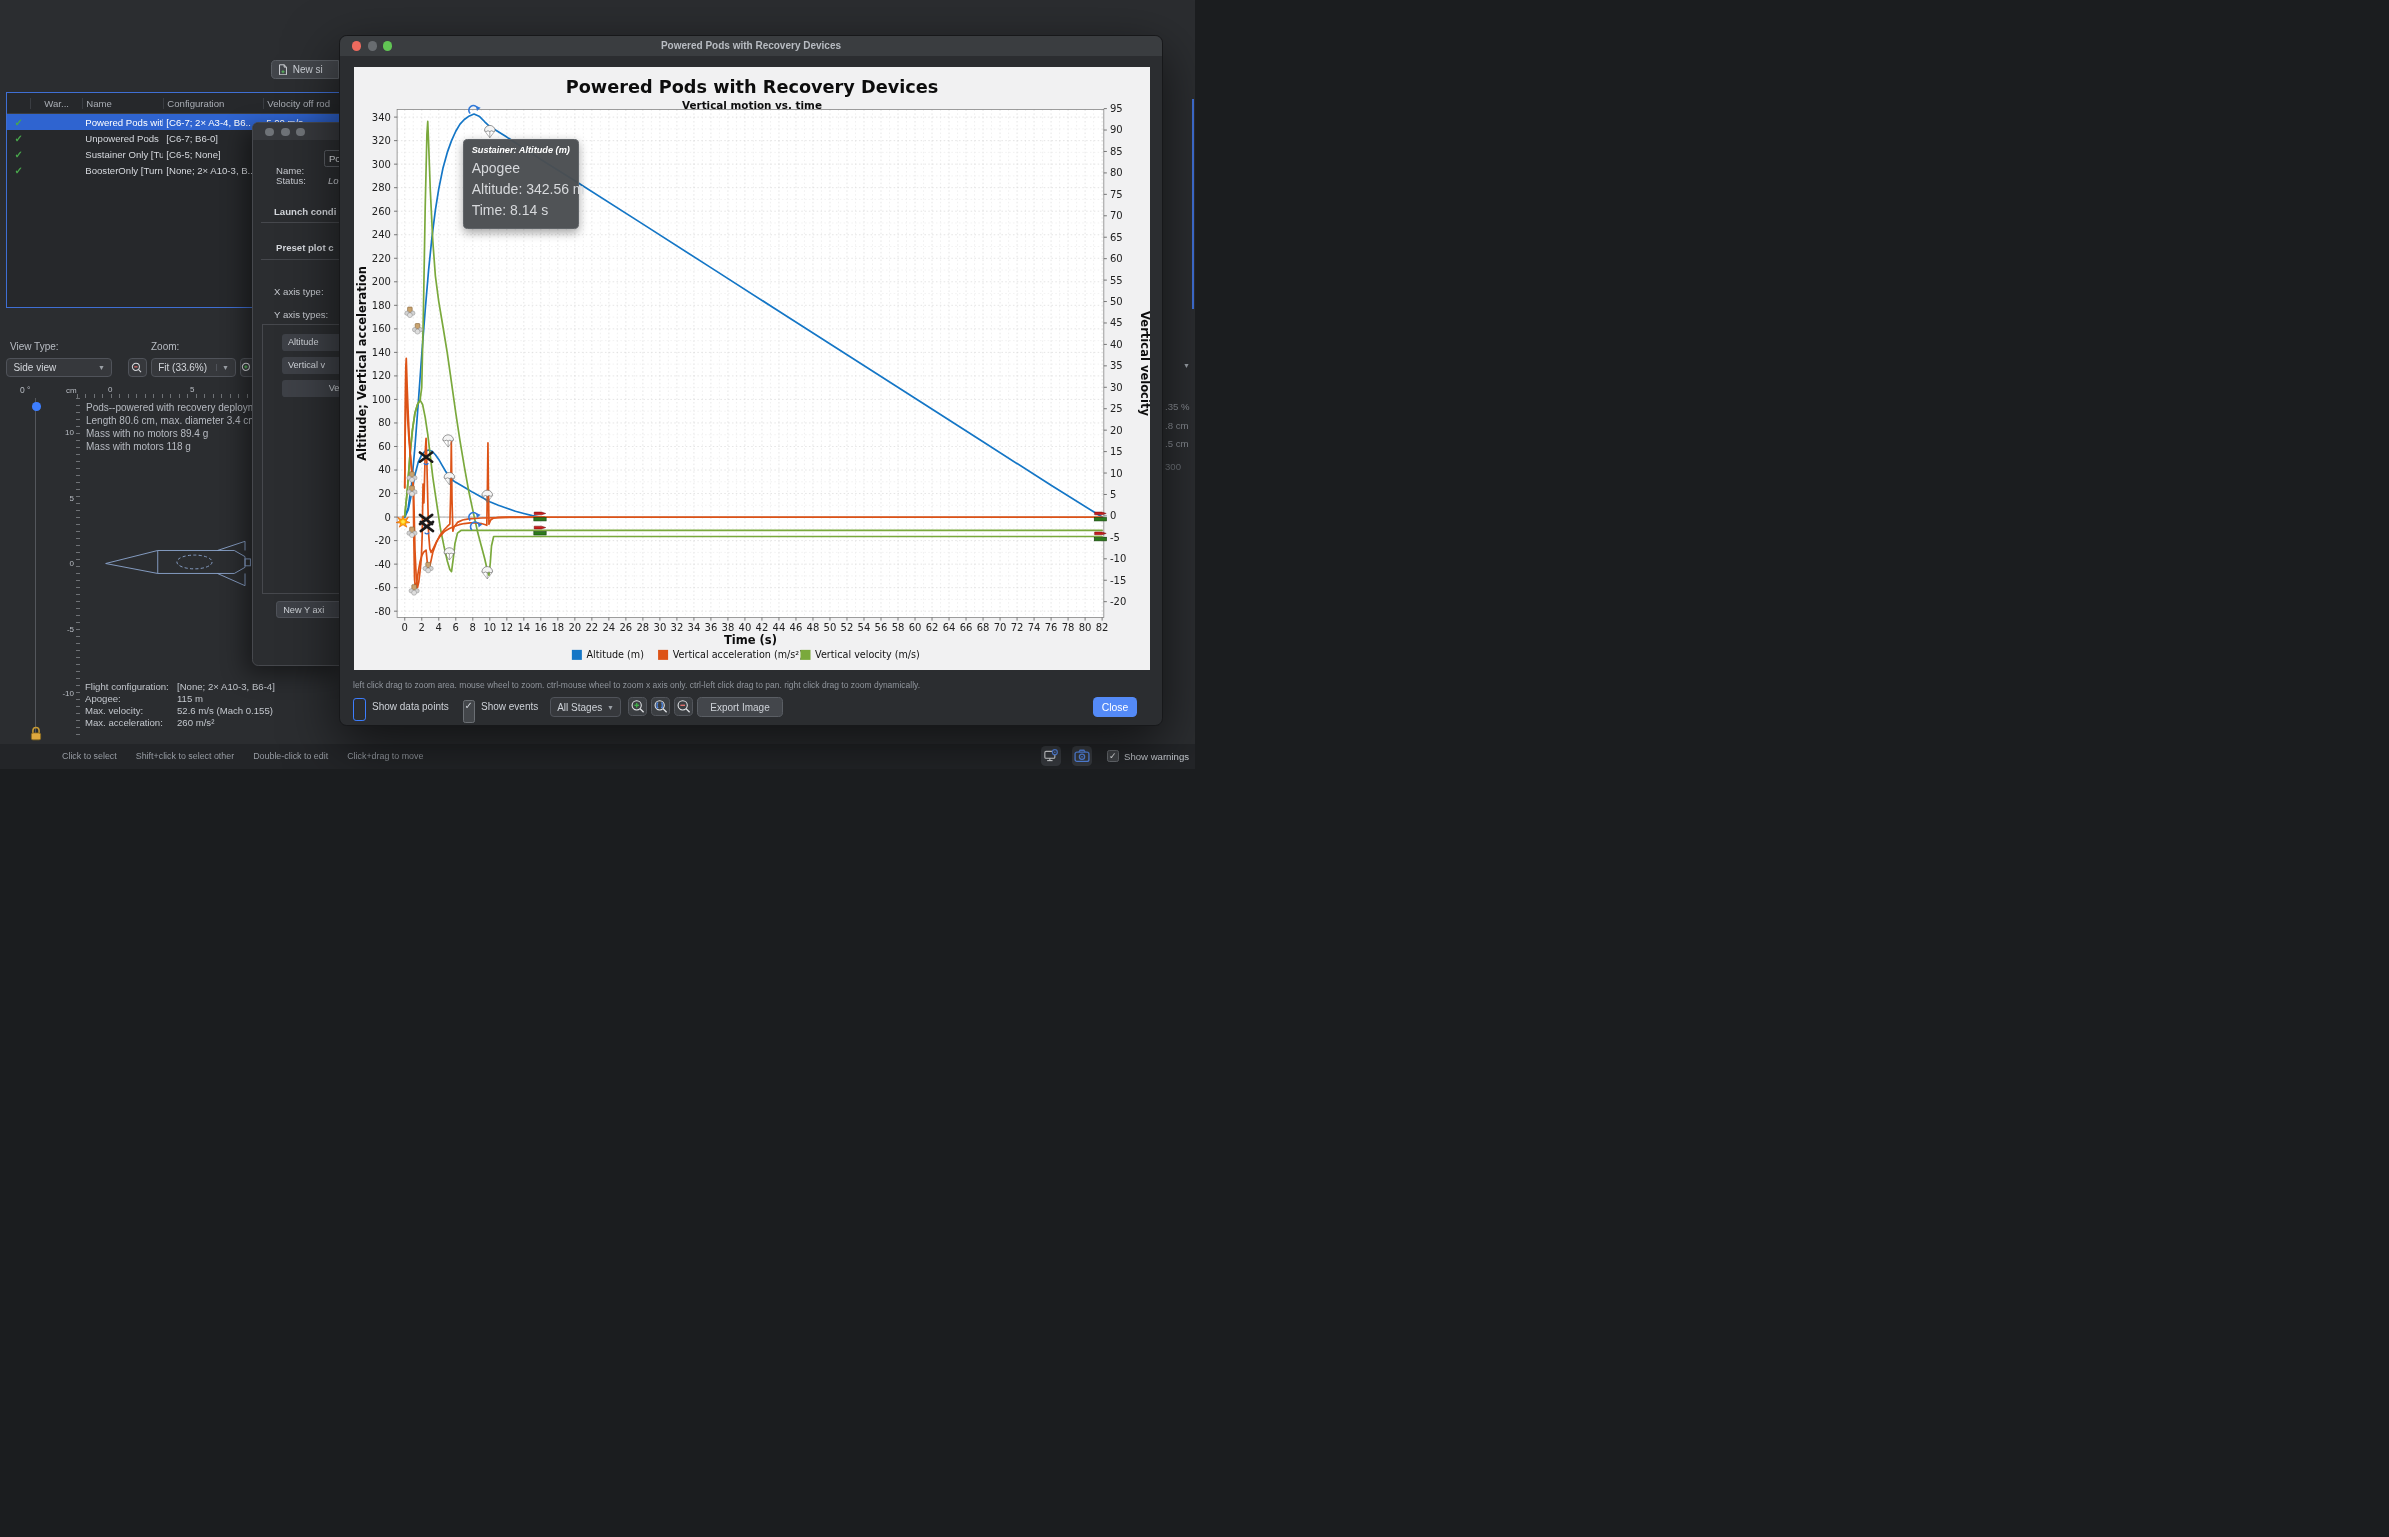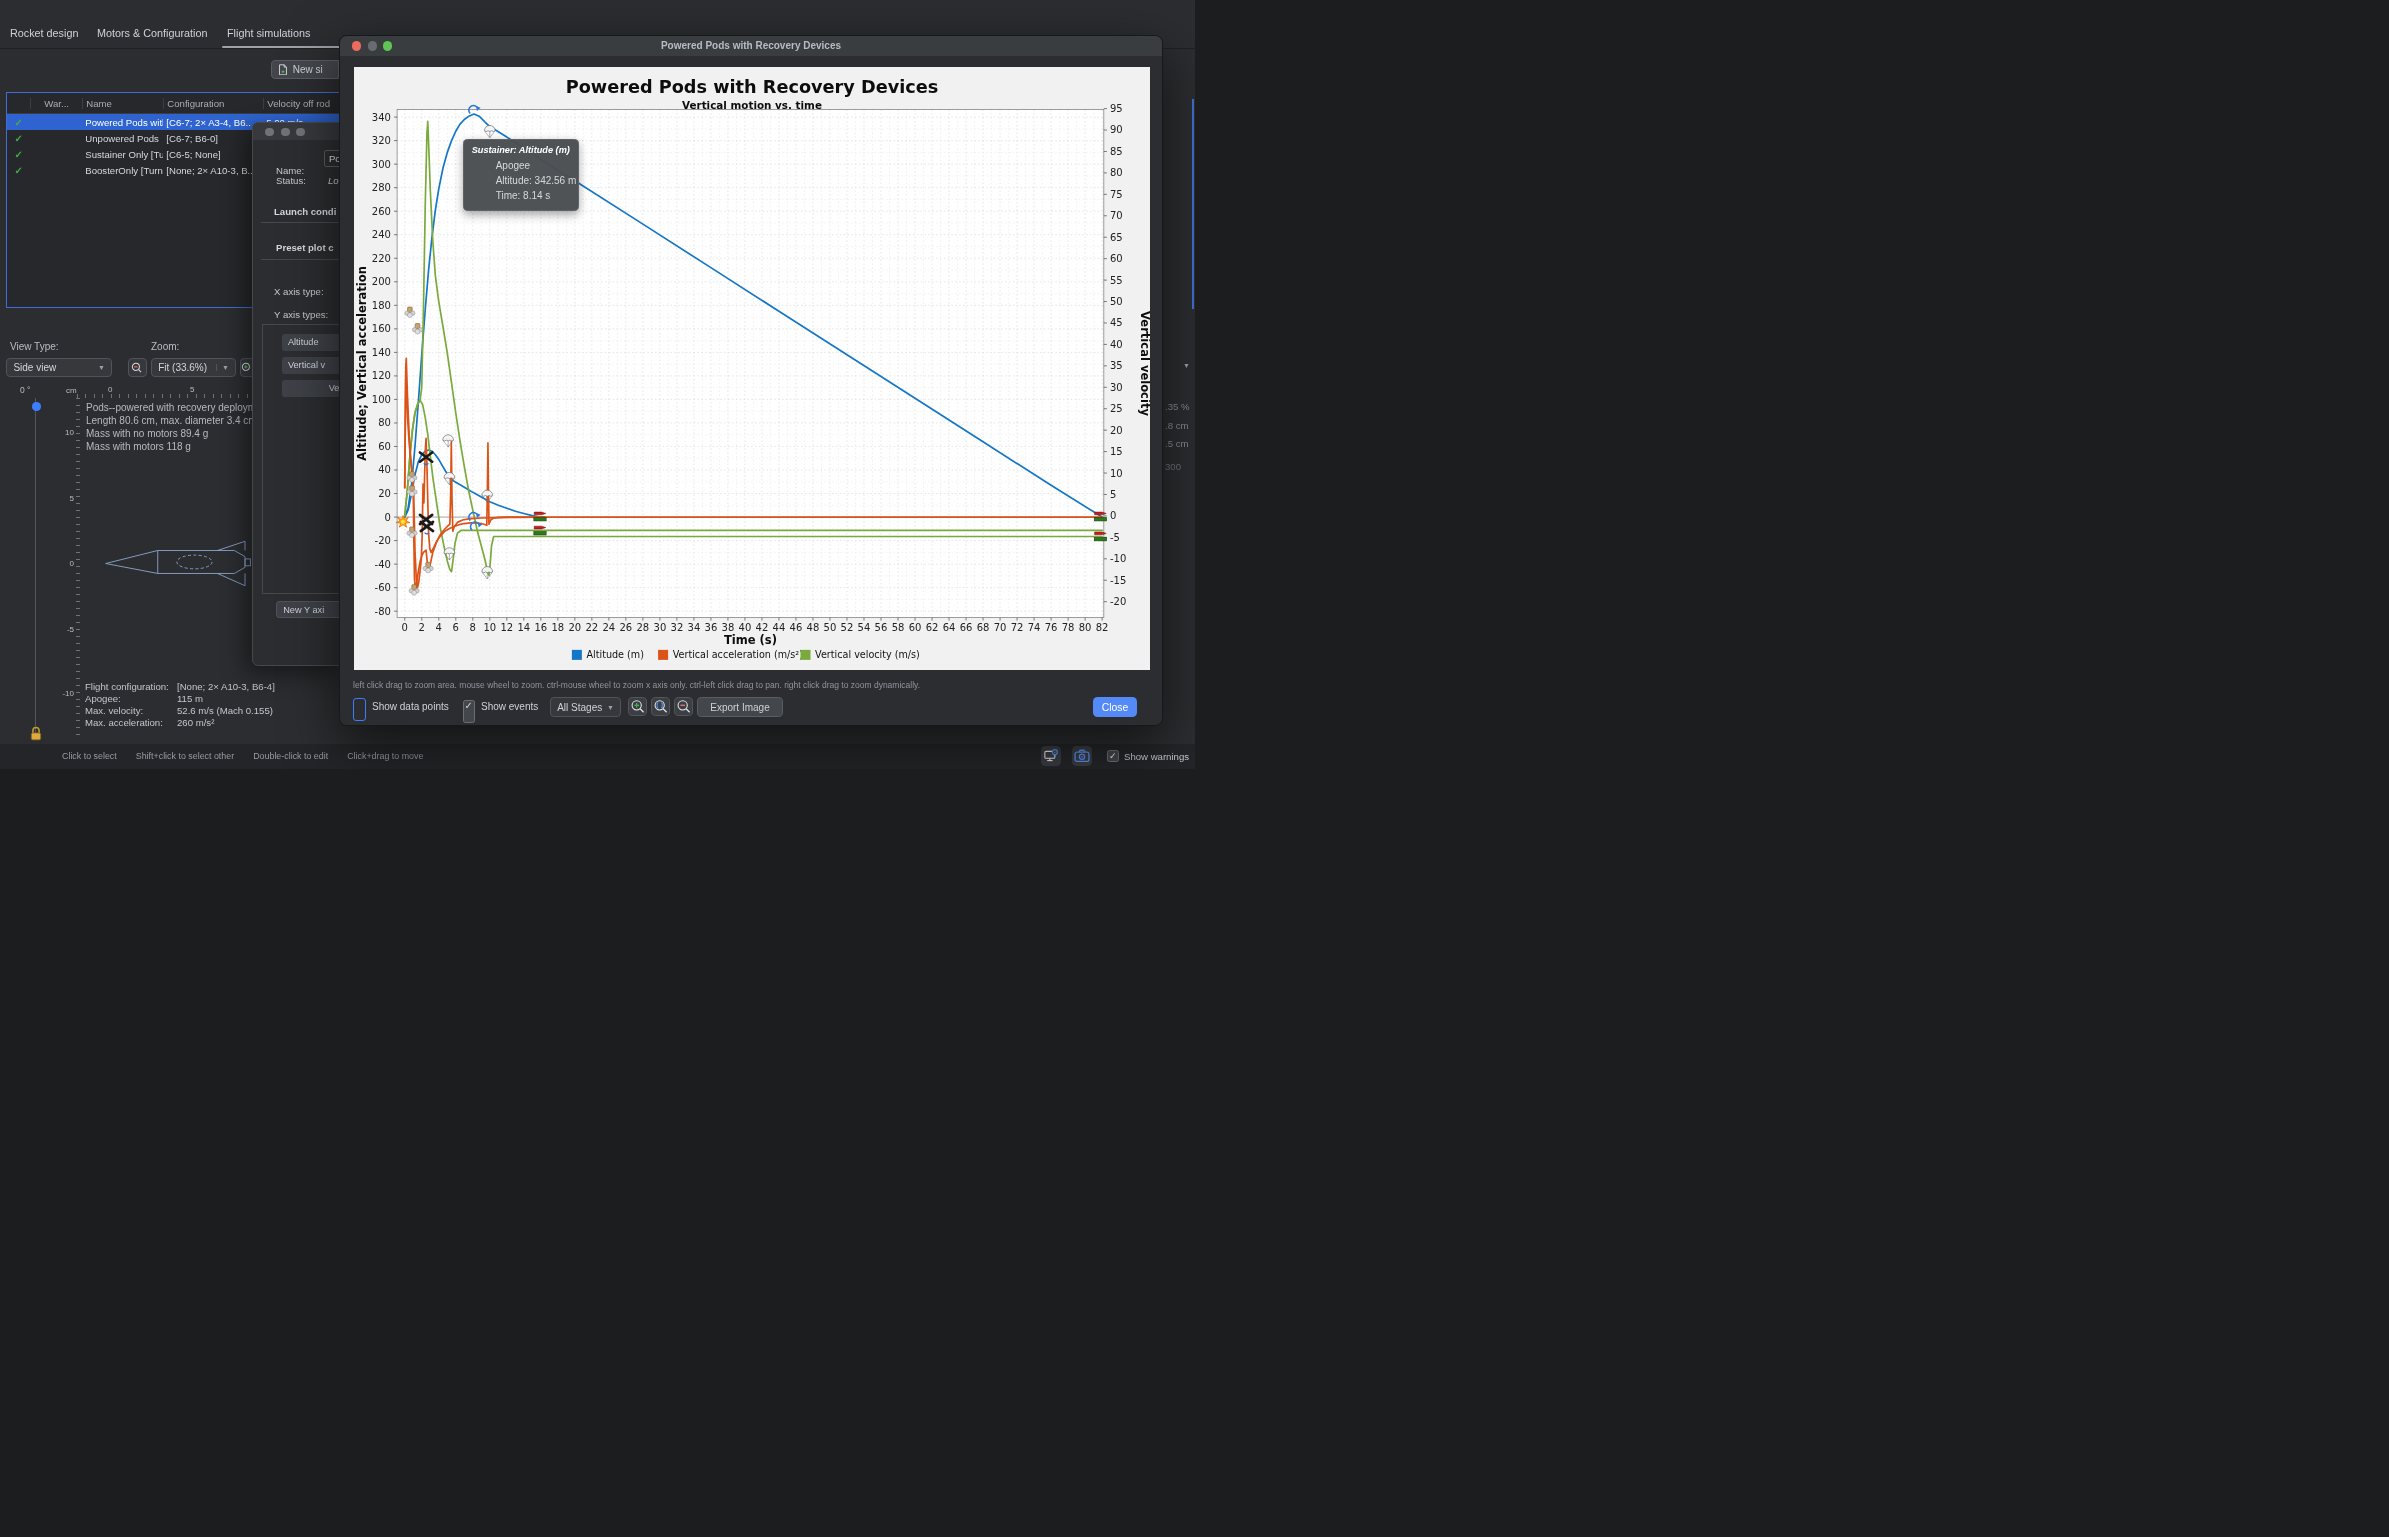--- a/index.html
+++ b/index.html
@@ -55,43 +55,37 @@
   .plotdlg{left:339px;top:35px;width:824px;height:691px;background:#2b2d30;border:0.8px solid #17181a;
            border-radius:7.7px;box-shadow:0 18.5px 54px rgba(0,0,0,.6);z-index:10;}
   .plotbar{position:absolute;left:0;top:0;width:100%;height:20px;background:#3a3d40;border-radius:7px 7px 0 0;}
   .tl{position:absolute;top:5.4px;width:9.2px;height:9.2px;border-radius:50%;}
   .plottitle{width:100%;text-align:center;line-height:20px;font-size:10px;font-weight:600;color:#b8bcc2;}
   .chartpanel{position:absolute;left:14px;top:31px;width:796px;height:603px;background:#f1f1f2;}
   .tooltip{position:absolute;left:123px;top:103px;width:116px;background:rgba(74,77,81,.97);
            border:0.8px solid #606468;border-radius:4.6px;padding:5.4px 7.7px 7px 7.7px;box-shadow:0 3.1px 9.2px rgba(0,0,0,.35);
            z-index:3;}
   .tooltip .tt-title{font-size:9.2px;font-weight:bold;font-style:italic;color:#ffffff;margin-bottom:2.3px;white-space:nowrap;}
-  .tooltip .tt-line{font-size:10px;color:#d7d9dc;line-height:1.5;white-space:nowrap;margin-left:24px;}
+  .tooltip .tt-line{font-size:14px;color:#d7d9dc;line-height:1.5;white-space:nowrap;}
   .dlghint{position:absolute;left:13px;top:644px;font-size:8.5px;color:#90959c;white-space:nowrap;}
   .dlgctrl{position:absolute;top:661px;height:23px;font-size:10px;color:#ced2d8;}
   .btn{background:#43464b;border:0.8px solid #5a5e64;border-radius:4.6px;color:#ced2d8;
        font-size:10px;display:flex;align-items:center;justify-content:center;}
   .btn-primary{background:#548af7;border:none;color:#ffffff;font-size:10.4px;}
   .magbtn{position:absolute;width:19px;height:19px;background:#3b3e42;border:0.8px solid #53565c;border-radius:4.6px;}
   
   .sliver{font-size:9.6px;color:#8a8e95;white-space:nowrap;}
   text{font-family:"DejaVu Sans","Liberation Sans",sans-serif;}
 </style>
 </head>
 <body>
 
 <div id="app">
 
 
-  <div class="abs tabbar">
-    <span class="tab" style="left:10px;">Rocket design</span>
-    <span class="tab" style="left:97px;">Motors &amp; Configuration</span>
-    <span class="tab" style="left:227px;">Flight simulations</span>
-    <span class="tab-underline" style="left:222px;width:129px;"></span>
-  </div>
 
   <div class="abs btn" style="left:271px;top:60px;width:68px;height:19px;justify-content:flex-start;padding-left:6.2px;overflow:hidden;border-radius:4.6px 0 0 4.6px;">
     <svg width="10" height="11.6" viewBox="0 0 13 15" style="margin-right:4.6px;flex:none;">
       <path d="M2,1 h6 l3,3 v10 h-9 z" fill="none" stroke="#d8dade" stroke-width="1.2"></path>
       <path d="M8,1 v3 h3" fill="none" stroke="#d8dade" stroke-width="1.2"></path>
       <path d="M6.5,8 v4 M4.5,10 h4" stroke="#58b65c" stroke-width="1.4"></path>
     </svg>
     <span>New si</span>
   </div>
 

